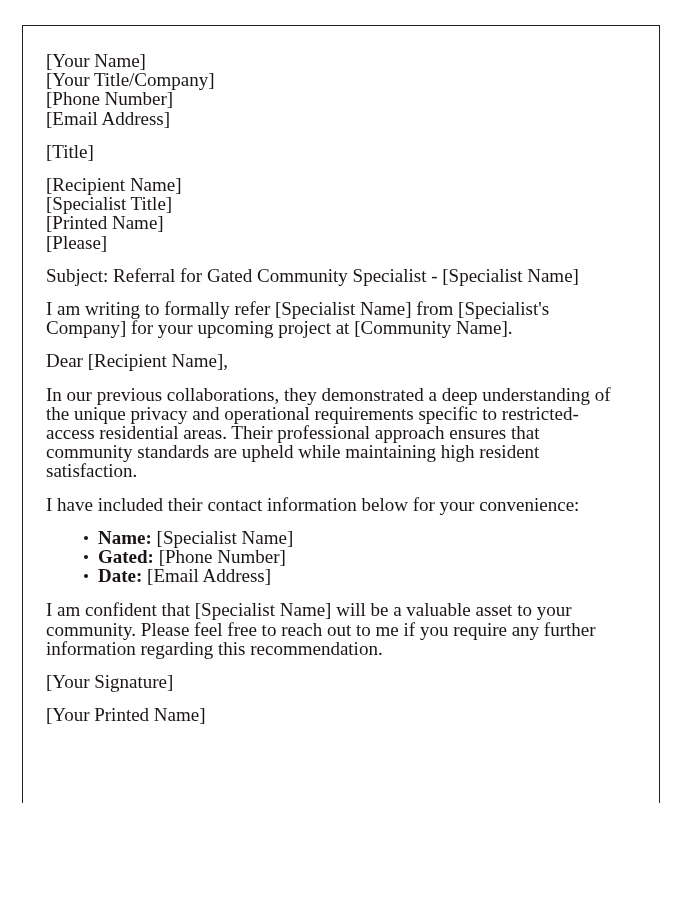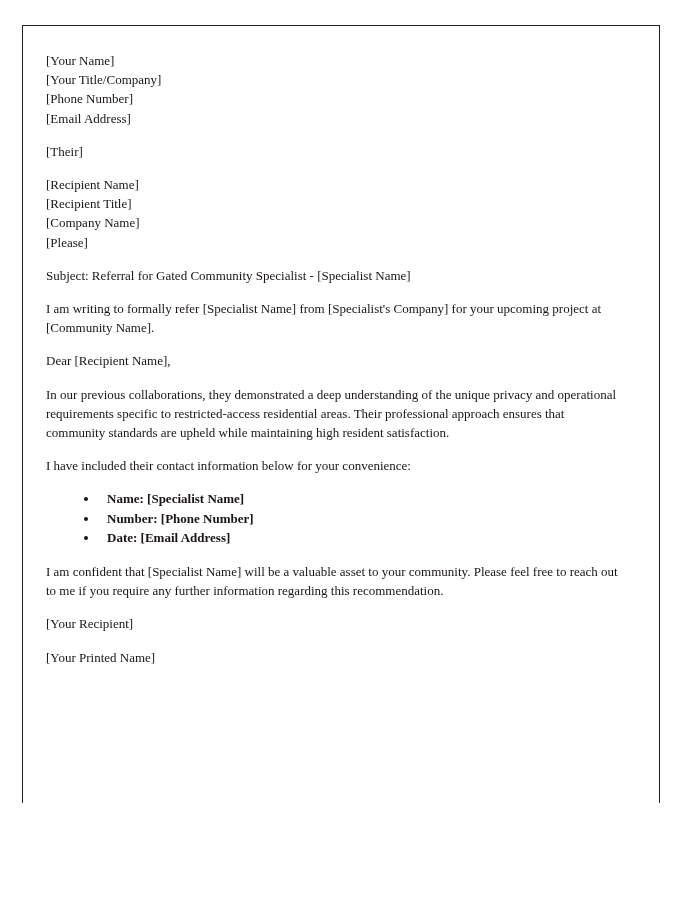--- a/index.html
+++ b/index.html
@@ -27,21 +27,21 @@
     border-right: 1.5px solid #231f20;
     border-bottom: none;
     box-sizing: border-box;
   }
 
   .letter-body {
     position: absolute;
     left: 23px;
     top: 25px;
     width: 576px;
-    font-size: 13px;
+    font-size: 19px;
     line-height: 19.2px;
     text-align: left;
   }
 
   .block {
     margin: 0 0 14px 0;
   }
   .block:last-child {
     margin-bottom: 0;
   }
@@ -69,77 +69,76 @@
     position: absolute;
     left: 0;
     top: 8px;
     width: 4px;
     height: 4px;
     background: #1a1418;
     border-radius: 50%;
   }
   .bold-label {
     font-weight: bold;
-    margin-left: 9px;
   }
   .value-text {
-    font-weight: bold;
+    font-weight: normal;
   }
 </style>
 </head>
 <body>
 
 <div class="page-sheet">
   <div class="letter-body">
 
     <div class="block">
       <span class="line">[Your Name]</span>
       <span class="line">[Your Title/Company]</span>
       <span class="line">[Phone Number]</span>
       <span class="line">[Email Address]</span>
     </div>
 
     <div class="block">
-      <span class="line">[Their]</span>
+      <span class="line">[Title]</span>
     </div>
 
     <div class="block">
       <span class="line">[Recipient Name]</span>
-      <span class="line">[Recipient Title]</span>
-      <span class="line">[Company Name]</span>
+      <span class="line">[Specialist Title]</span>
+      <span class="line">[Printed Name]</span>
       <span class="line">[Please]</span>
     </div>
 
     <p class="para">Subject: Referral for Gated Community Specialist - [Specialist Name]</p>
 
     <p class="para">I am writing to formally refer [Specialist Name] from [Specialist's Company] for your upcoming project at [Community Name].</p>
 
     <p class="para">Dear [Recipient Name],</p>
 
 
     <p class="para">In our previous collaborations, they demonstrated a deep understanding of the unique privacy and operational requirements specific to restricted-access residential areas. Their professional approach ensures that community standards are upheld while maintaining high resident satisfaction.</p>
 
     <p class="para">I have included their contact information below for your convenience:</p>
 
     <ul class="contact-list">
       <li>
         <span class="bold-label">Name:</span>
         <span class="value-text">[Specialist Name]</span>
       </li>
       <li>
-        <span class="bold-label">Number:</span>
+        <span class="bold-label">Gated:</span>
         <span class="value-text">[Phone Number]</span>
       </li>
       <li>
         <span class="bold-label">Date:</span>
         <span class="value-text">[Email Address]</span>
       </li>
     </ul>
 
     <p class="para">I am confident that [Specialist Name] will be a valuable asset to your community. Please feel free to reach out to me if you require any further information regarding this recommendation.</p>
 
 
-    <p class="para">[Your Recipient]</p>
+    <p class="para">[Your Signature]</p>
 
     <p class="para">[Your Printed Name]</p>
 
   </div>
 </div>
 
 </body></html>

